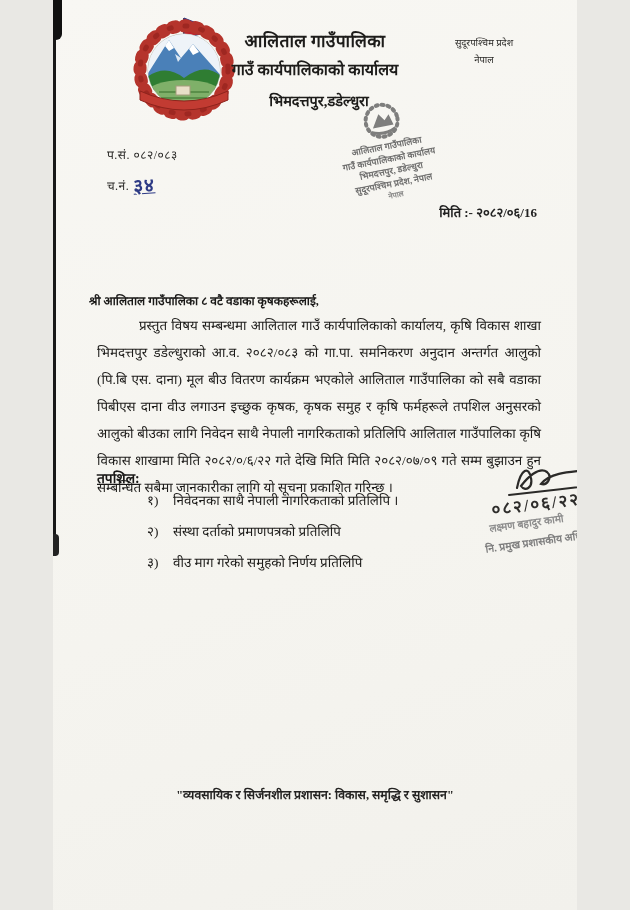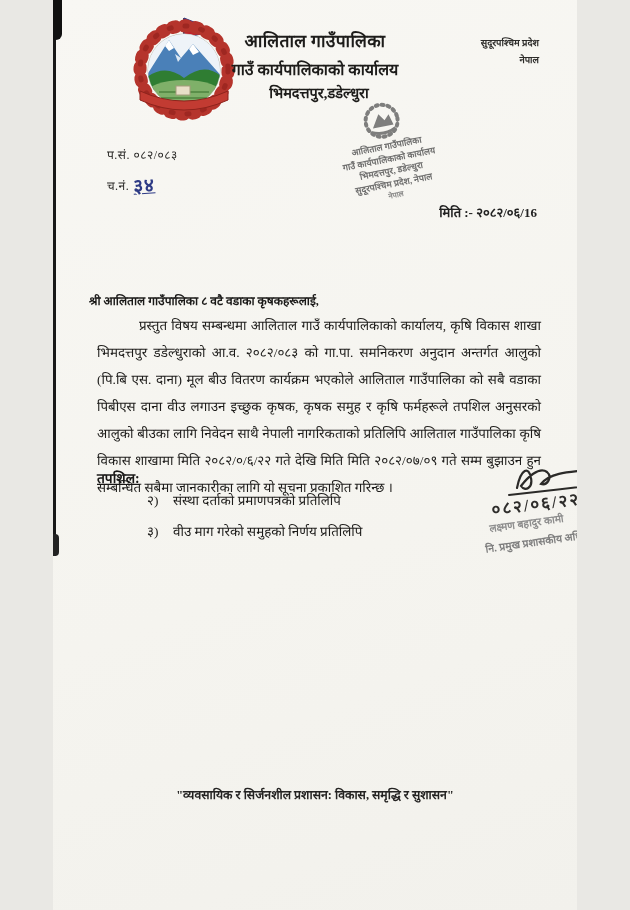--- a/index.html
+++ b/index.html
@@ -12,22 +12,22 @@
   
   .scan-edge{position:absolute;left:0;top:0;width:3px;height:556px;background:#181818;}
   .scan-corner{position:absolute;left:0;top:0;width:9px;height:40px;background:#101010;border-bottom-right-radius:6px;}
   .scan-blob{position:absolute;left:0;top:534px;width:6px;height:22px;background:#222;border-radius:0 4px 4px 0;}
 
   
   .logo{position:absolute;left:76px;top:14px;width:110px;height:112px;}
   .header-center{position:absolute;left:0;right:0;top:28px;text-align:center;font-weight:700;}
   .hc-1{font-size:17.5px;letter-spacing:.3px;}
   .hc-2{font-size:16px;margin-top:6px;}
-  .hc-3{font-size:14.5px;margin-top:2px;padding-left:8px;}
-  .header-right{position:absolute;right:38px;top:36px;width:110px;text-align:right;font-size:9.5px;font-weight:700;color:#2c2b29;}
+  .hc-3{font-size:14.5px;margin-top:10px;padding-left:8px;}
+  .header-right{position:absolute;right:38px;top:36px;width:110px;text-align:center;font-size:9.5px;font-weight:400;color:#2c2b29;}
   .header-right div{margin-bottom:4px;}
 
   
   .ref-block{position:absolute;left:54px;top:146px;font-size:12px;letter-spacing:.5px;color:#2a2927;}
   .ref-row2{margin-top:7px;font-size:12px;}
   .chalani-value{
     display:inline-block;color:#2d3a85;font-size:19px;font-weight:700;
     transform:rotate(-4deg) translateY(2px);text-decoration:underline;letter-spacing:1px;
   }
 
@@ -174,20 +174,23 @@
   <div class="date-line">मिति :- २०८२/०६/16</div>
 
 
   <div class="salutation">श्री आलिताल गाउँपालिका ८ वटै वडाका कृषकहरूलाई,</div>
 
   <p class="body-text">प्रस्तुत विषय सम्बन्धमा आलिताल गाउँ कार्यपालिकाको कार्यालय, कृषि विकास शाखा भिमदत्तपुर डडेल्धुराको आ.व. २०८२/०८३ को गा.पा. समनिकरण अनुदान  अन्तर्गत आलुको (पि.बि एस. दाना) मूल बीउ वितरण कार्यक्रम भएकोले आलिताल गाउँपालिका को सबै वडाका पिबीएस दाना वीउ लगाउन इच्छुक कृषक, कृषक समुह र कृषि फर्महरूले तपशिल अनुसरको आलुको बीउका लागि निवेदन साथै नेपाली नागरिकताको प्रतिलिपि आलिताल गाउँपालिका कृषि विकास शाखामा मिति २०८२/०/६/२२ गते देखि मिति मिति २०८२/०७/०९ गते सम्म बुझाउन हुन सम्बन्धित सबैमा जानकारीका लागि यो सूचना प्रकाशित गरिन्छ ।</p>
 
   <div class="details-heading">तपशिल:</div>
   <div class="details-list">
     <div class="detail-item">
+      <span class="detail-num">१)</span><span>निवेदनका साथै नेपाली नागरिकताको प्रतिलिपि ।</span>
+    </div>
+    <div class="detail-item">
       <span class="detail-num">२)</span><span>संस्था दर्ताको प्रमाणपत्रको प्रतिलिपि</span>
     </div>
     <div class="detail-item">
       <span class="detail-num">३)</span><span>वीउ माग गरेको समुहको निर्णय प्रतिलिपि</span>
     </div>
   </div>
 
   <div class="signature-block">
     <svg class="sig-squiggle" width="140" height="40" viewBox="0 0 140 40">
       <path d="M14,30 C18,10 26,8 28,20 C30,30 22,34 18,28 C24,20 36,8 44,14 C50,19 44,28 38,26 C46,16 58,14 98,11" fill="none" stroke="#2b2a28" stroke-width="2.2" stroke-linecap="round"></path>

